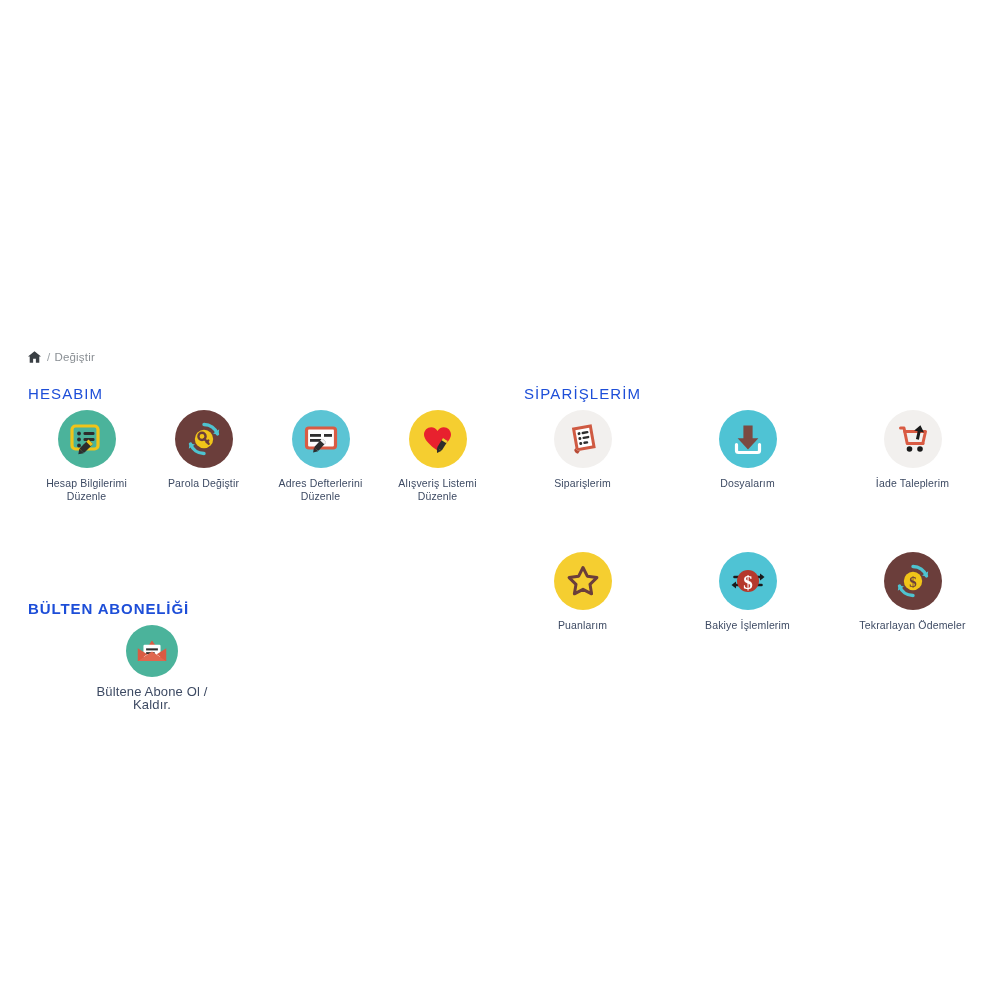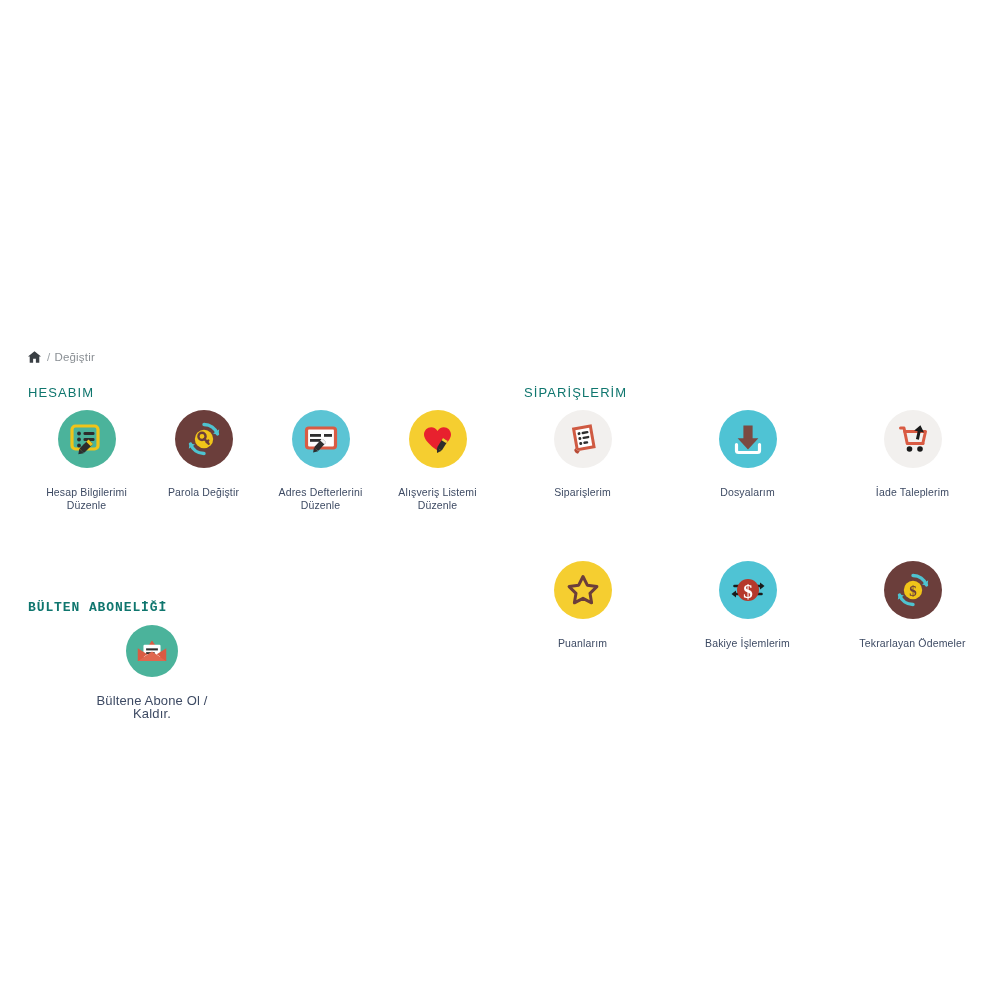--- a/index.html
+++ b/index.html
@@ -39,29 +39,29 @@
   }
   .breadcrumb .sep {
     margin: 0 4px 0 1px;
     color: #9aa0a5;
   }
   .breadcrumb .crumb-label { color: #8a8f94; }
 
   
   .sec-title {
     position: absolute;
-    font-size: 13px;
+    font-size: 15px;
     font-weight: 400;
     letter-spacing: 1.1px;
-    color: #0f766e;
+    color: #1d4ed8;
   }
   #t-account  { left: 28px;  top: 385px; }
   #t-orders   { left: 524px; top: 385px; }
   #t-news     { left: 28px;  top: 600px; }
-  #t-news { font-weight: 700; letter-spacing: .9px; font-family: Liberation Mono, monospace; }
+  #t-news { font-weight: 700; letter-spacing: .9px; }
 
   
   .grid {
     position: absolute;
     display: flex;
     flex-wrap: wrap;
   }
   #grid-account { left: 28px;  top: 410px; width: 470px; }
   #grid-orders  { left: 524px; top: 410px; width: 470px; gap: 48px; }
   #grid-news    { left: 82px;  top: 625px; width: 140px; }
@@ -83,21 +83,21 @@
     height: 58px;
     border-radius: 50%;
     display: flex;
     align-items: center;
     justify-content: center;
     flex: none;
   }
   #grid-news .tile .circle { width: 52px; height: 52px; }
 
   .tile .caption {
-    margin-top: 18px;
+    margin-top: 9px;
     font-size: 10.5px;
     line-height: 12.5px;
     text-align: center;
     color: #3d4a63;
     letter-spacing: .15px;
     max-width: 112px;
   }
   #grid-news .tile .caption { font-size: 13px; max-width: 140px; color: #3d4a63; }
 
   .circle svg { display: block; }

